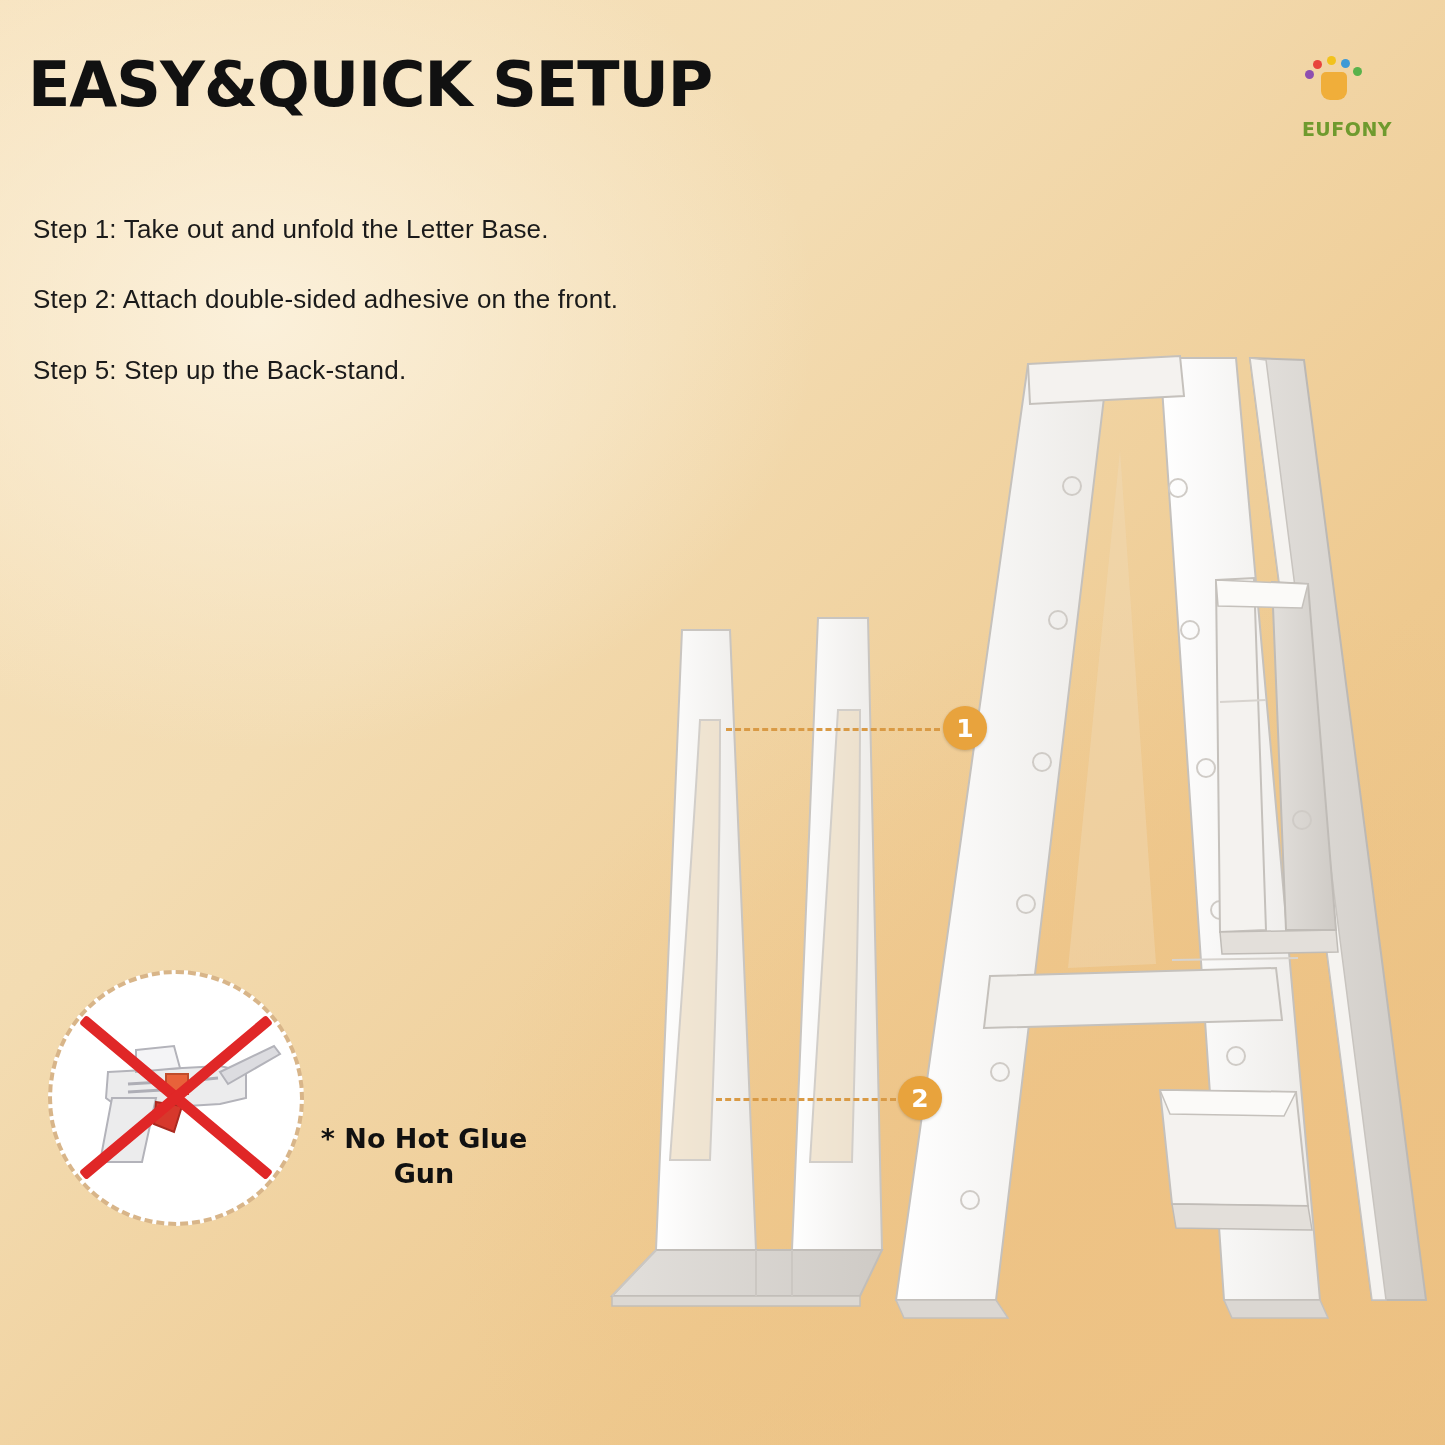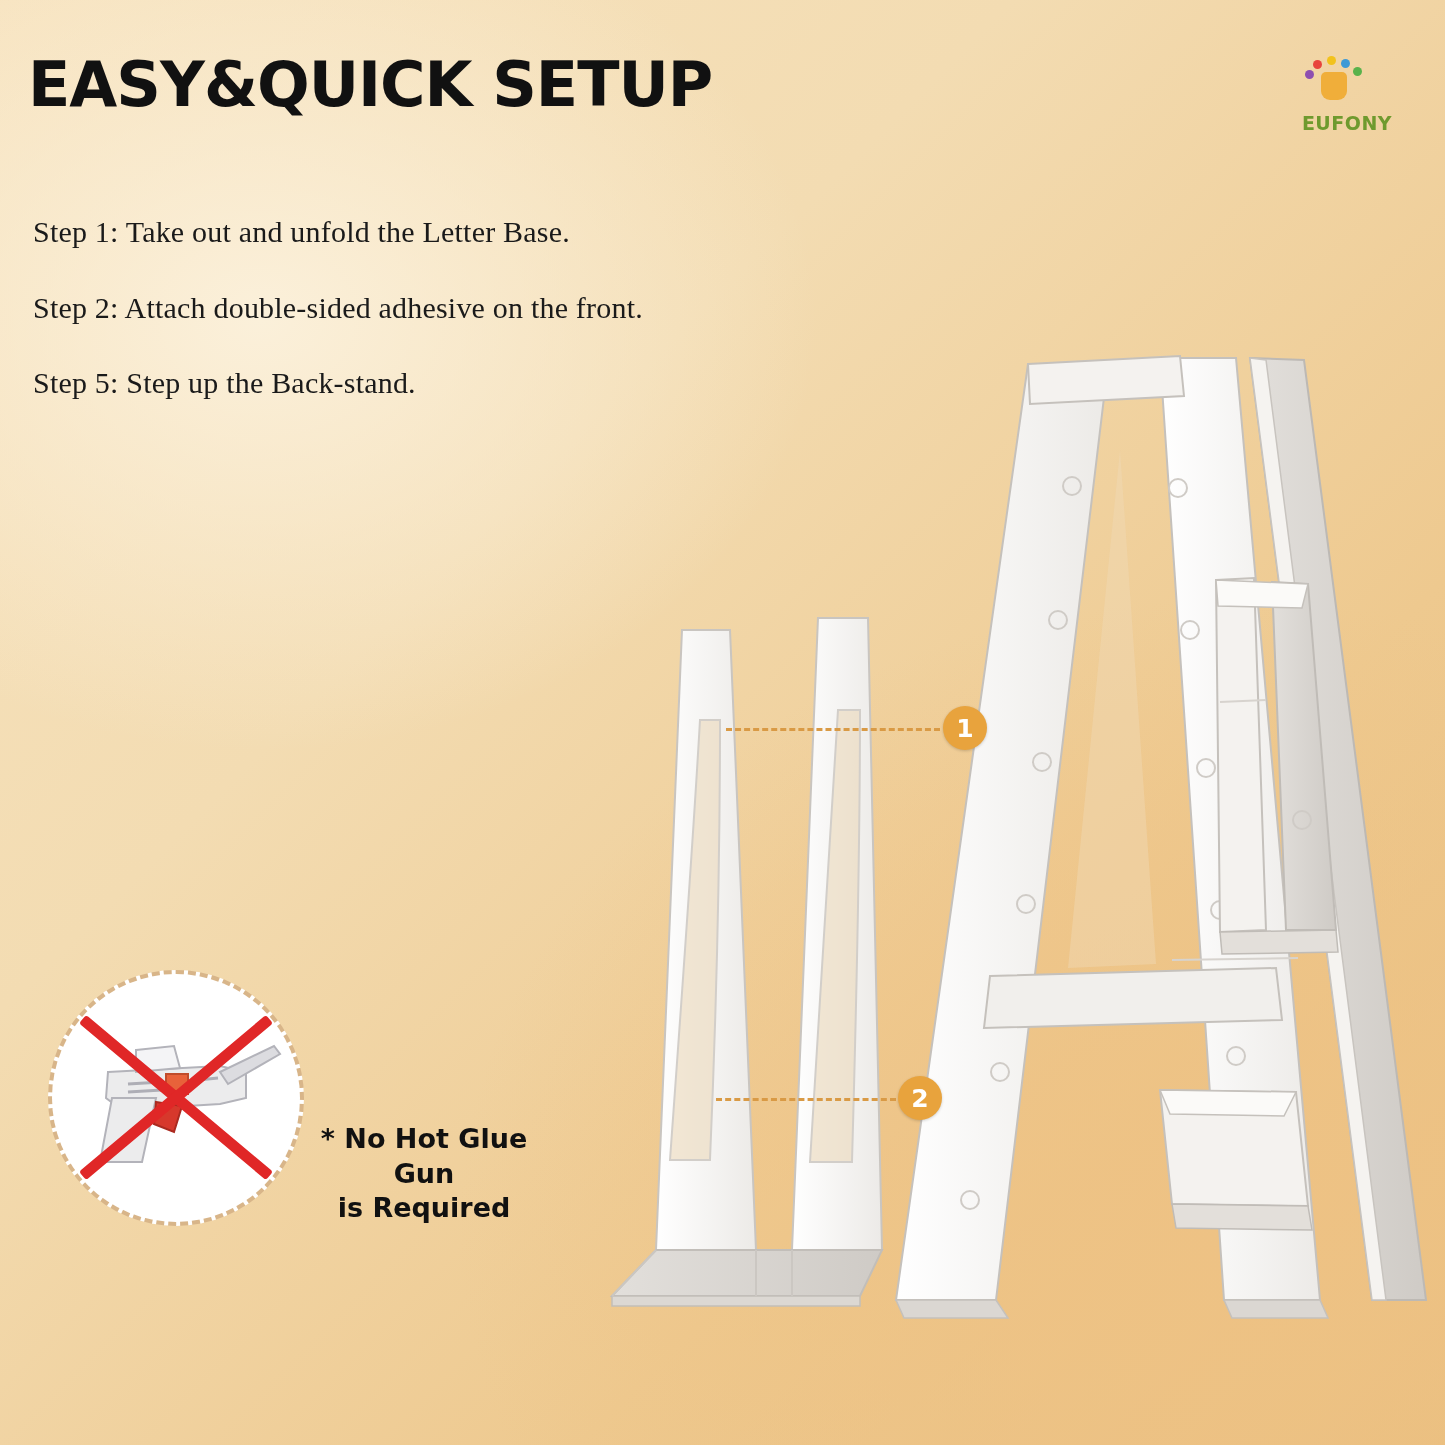--- a/index.html
+++ b/index.html
@@ -46,21 +46,21 @@
   }
   #brand-mark {
     height: 52px;
     position: relative;
   }
   #brand-name {
     font-size: 19px;
     font-weight: bold;
     color: #6f9a2e;
     letter-spacing: 0.5px;
-    margin-top: 2px;
+    margin-top: 8px;
   }
   .dot {
     position: absolute;
     width: 9px;
     height: 9px;
     border-radius: 50%;
   }
   .hand {
     position: absolute;
     left: 34px;
@@ -72,26 +72,26 @@
   }
 
   
   #steps {
     position: absolute;
     left: 33px;
     top: 212px;
     width: 700px;
   }
   .step {
-    font-size: 30px;
+    font-size: 26px;
     color: #1a1a1a;
     line-height: 1.32;
     margin-bottom: 36px;
     letter-spacing: 0.2px;
-    font-family: Liberation Serif, serif;
+    font-family: Liberation Sans, sans-serif;
   }
 
   
   #no-glue {
     position: absolute;
     left: 48px;
     top: 970px;
     width: 520px;
     height: 230px;
   }
@@ -225,21 +225,20 @@
           <line x1="128" y1="48" x2="148" y2="46" stroke="#aeaeb6" stroke-width="3"></line>
         </svg>
       </div>
       <div id="cross">
         <div class="cross-bar" style="transform: rotate(40deg);"></div>
         <div class="cross-bar" style="transform: rotate(-40deg);"></div>
       </div>
     </div>
     <div id="no-glue-text">
       <div>* No Hot Glue Gun</div>
-      <div>is Required</div>
     </div>
   </div>
 
   <div id="illustration">
     <svg width="880" height="1060" viewBox="0 0 880 1060">
       <defs>
         <linearGradient id="gWhite" x1="0" y1="0" x2="1" y2="0">
           <stop offset="0%" stop-color="#ffffff"></stop>
           <stop offset="100%" stop-color="#eceae7"></stop>
         </linearGradient>

